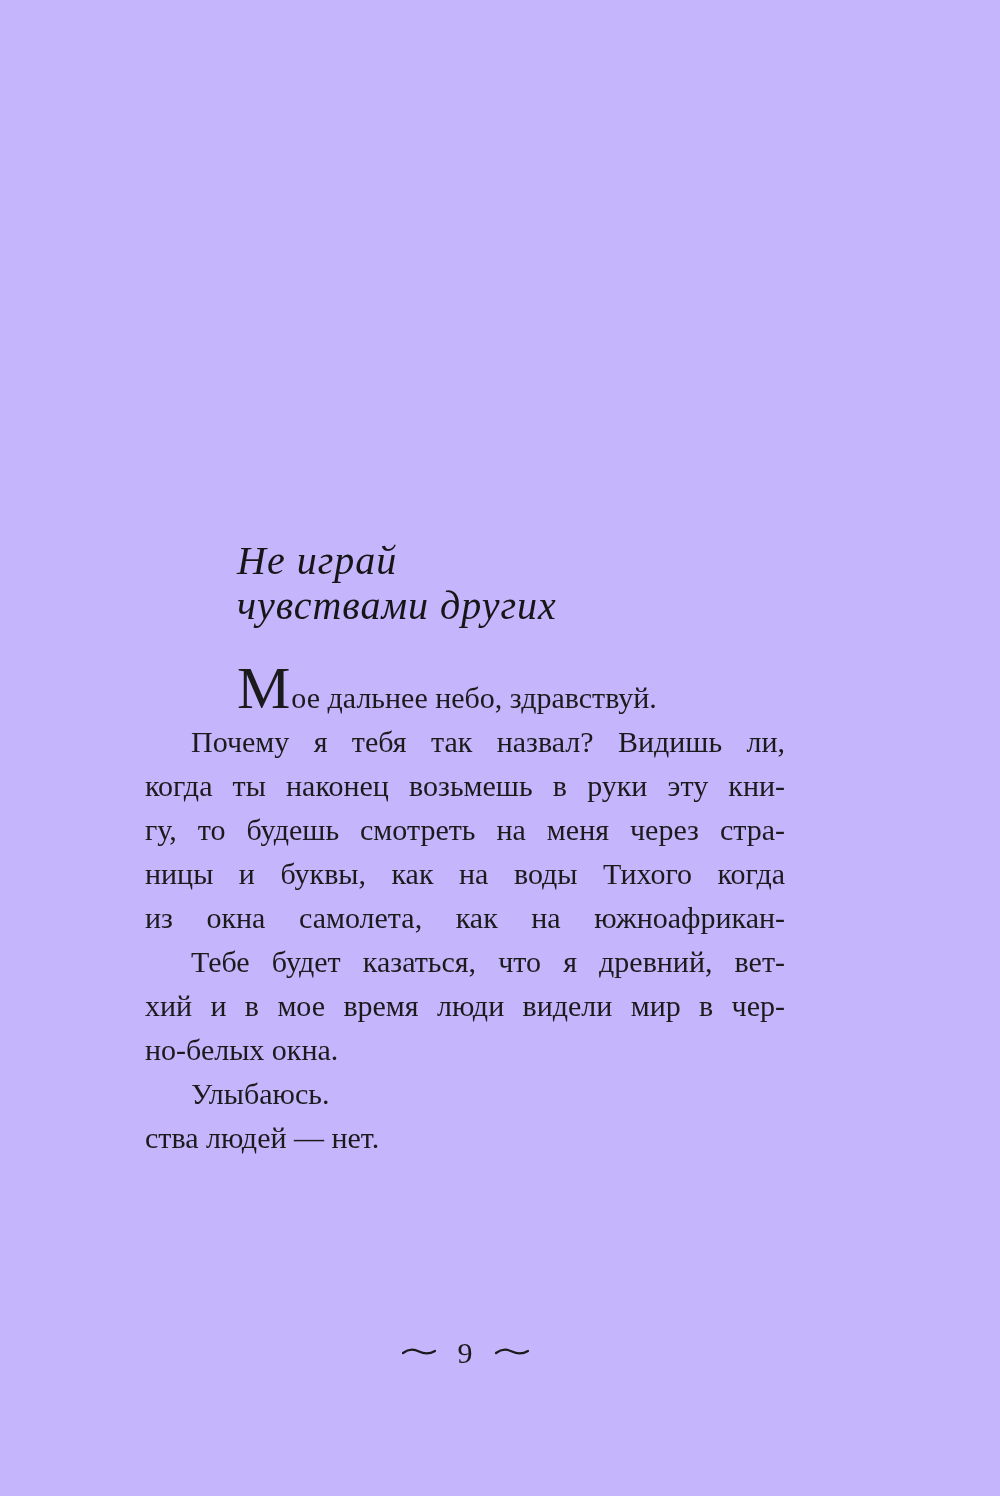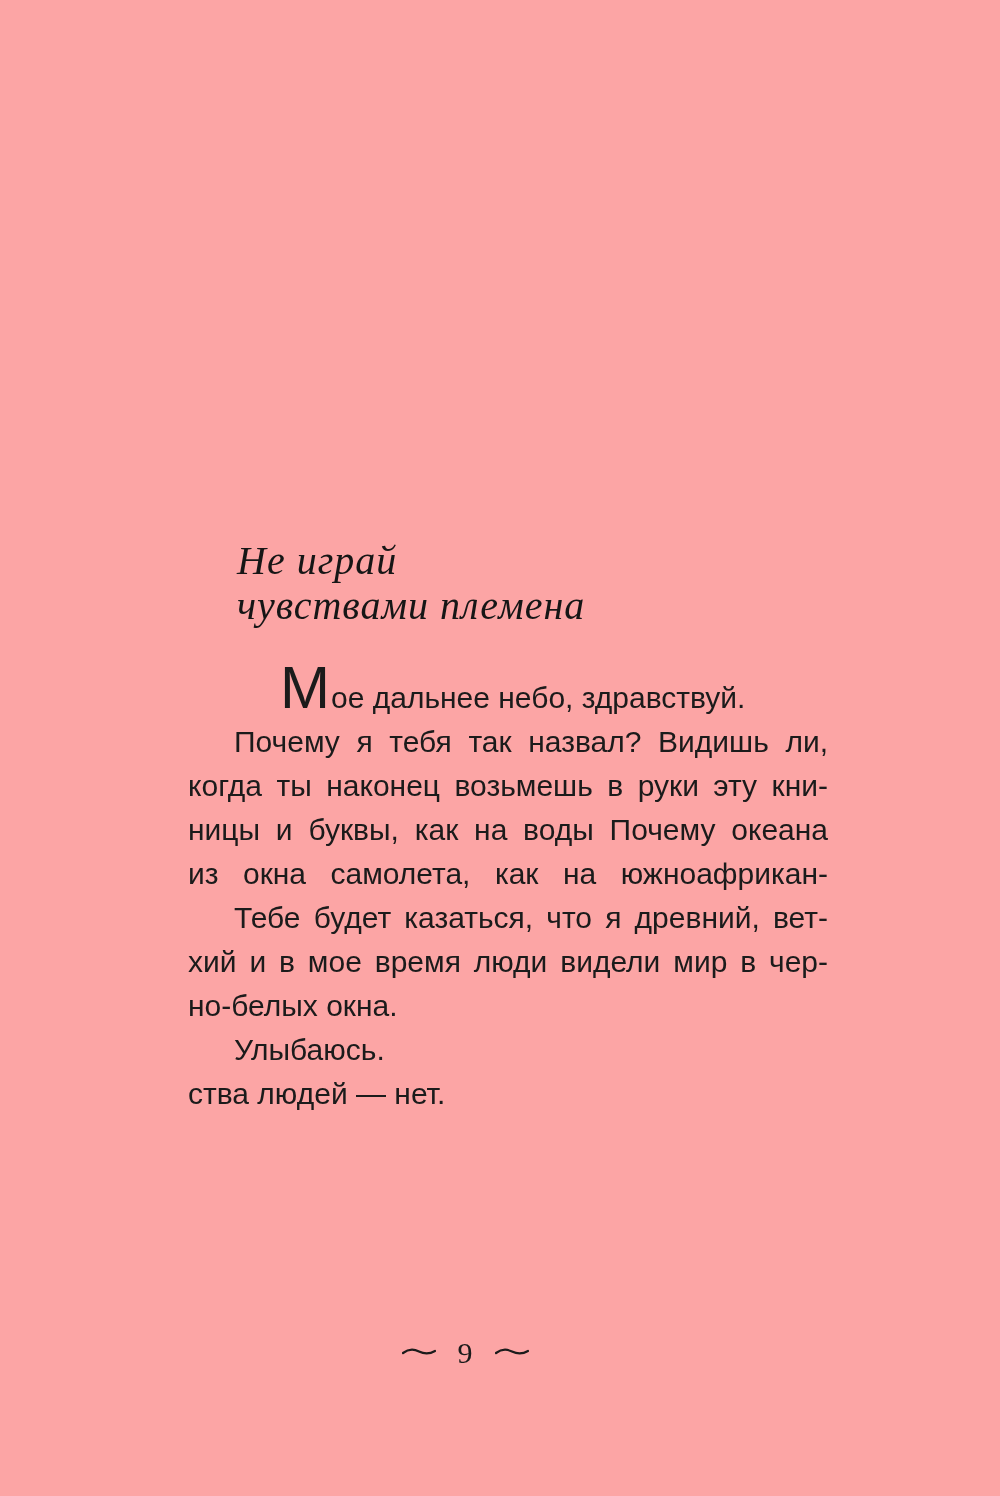--- a/index.html
+++ b/index.html
@@ -4,21 +4,21 @@
 <style>
   html, body {
     margin: 0;
     padding: 0;
     background: #ffffff;
   }
   .page {
     position: relative;
     width: 1000px;
     height: 1496px;
-    background: #fca5a5;
+    background: #c4b5fd;
     color: #1b1b1b;
     overflow: hidden;
   }
   
   .chapter-title {
     position: absolute;
     left: 145px;
     top: 538px;
     width: 640px;
     margin: 0;
@@ -31,25 +31,24 @@
     color: #161616;
   }
   .title-line { padding-left: 92px; }
 
   
   .body-text {
     position: absolute;
     left: 145px;
     top: 676px;
     width: 640px;
-    font-family: Liberation Sans, sans-serif;
+    font-family: Liberation Serif, serif;
     font-size: 30px;
     line-height: 44px;
     color: #1b1b1b;
-    margin-left: 43px;
   }
   .ln {
     height: 44px;
     overflow: visible;
   }
   .ln.j {
     text-align: justify;
     text-align-last: justify;
     text-justify: inter-word;
   }
@@ -84,28 +83,29 @@
   }
   .swash svg { display: block; }
 </style>
 </head>
 <body>
 
 <div class="page">
 
   <h1 class="chapter-title">
     <div class="title-line">Не играй</div>
-    <div class="title-line">чувствами племена</div>
+    <div class="title-line">чувствами других</div>
   </h1>
 
   <div class="body-text">
     <div class="ln first-line"><span class="dropcap">М</span><span>ое дальнее небо, здравствуй.</span></div>
     <div class="ln j ind">Почему я тебя так назвал? Видишь ли,</div>
     <div class="ln j">когда ты наконец возьмешь в руки эту кни-</div>
-    <div class="ln j">ницы и буквы, как на воды Почему океана</div>
+    <div class="ln j">гу, то будешь смотреть на меня через стра-</div>
+    <div class="ln j">ницы и буквы, как на воды Тихого когда</div>
     <div class="ln j">из окна самолета, как на южноафрикан-</div>
     <div class="ln j ind">Тебе будет казаться, что я древний, вет-</div>
     <div class="ln j">хий и в мое время люди видели мир в чер-</div>
     <div class="ln">но-белых окна.</div>
     <div class="ln ind">Улыбаюсь.</div>
     <div class="ln">ства людей — нет.</div>
   </div>
 
   <div class="page-footer">
     <span class="swash"><svg width="34" height="10" viewBox="0 0 34 10">

